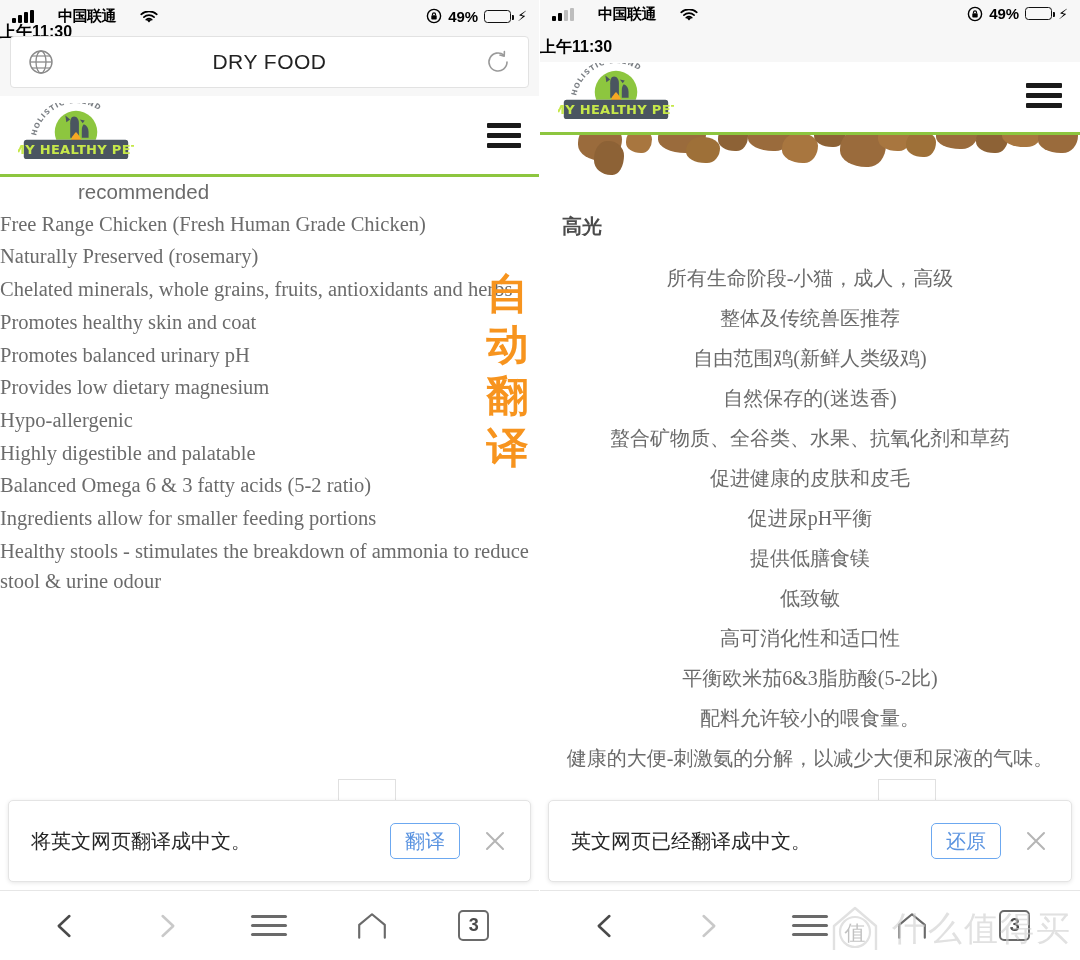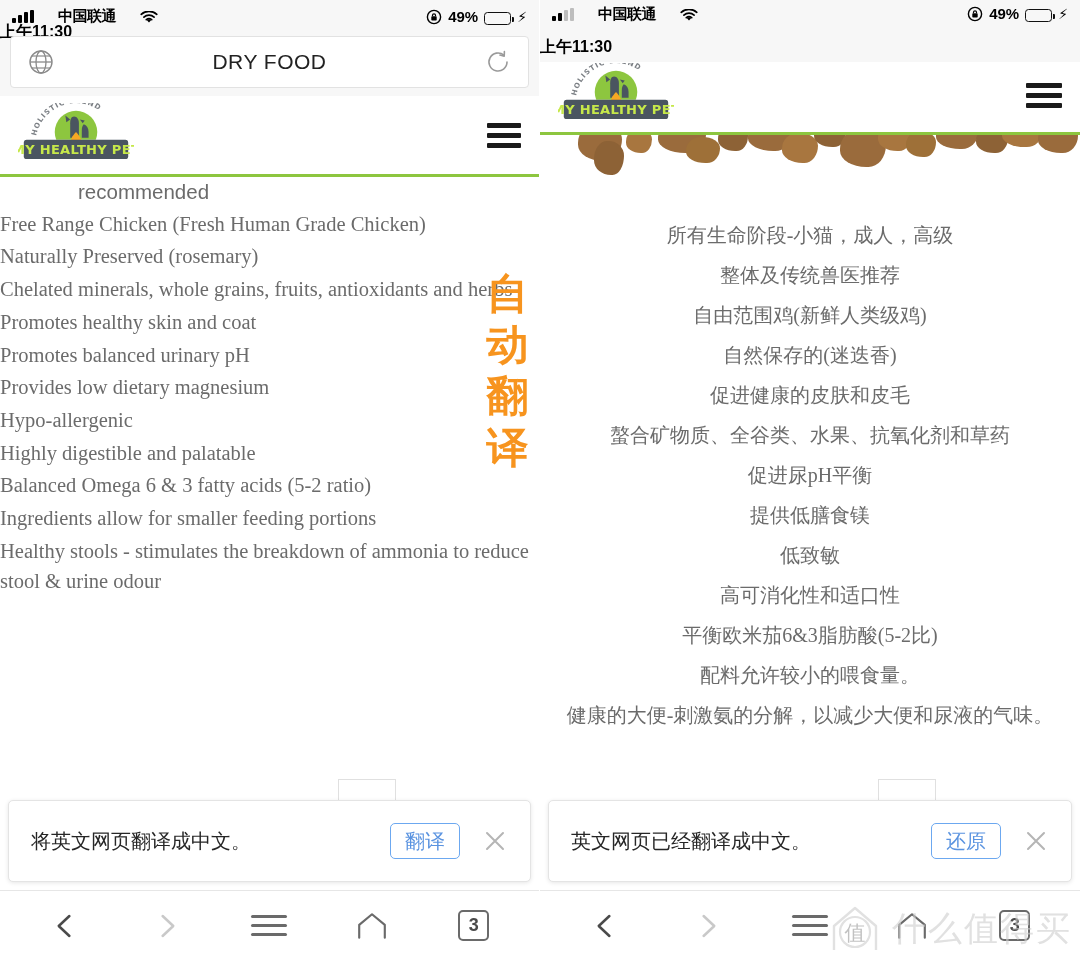--- a/index.html
+++ b/index.html
@@ -32,21 +32,21 @@
   }
   .sb-left { display: flex; align-items: center; gap: 24px; font-family: Liberation Mono, monospace; }
   .sb-center {
     position: absolute; left: 0; right: 0;
     text-align: left;
     font-size: 16px; font-weight: bold;
     pointer-events: none;
     margin-top: 32px;
   }
   .sb-right {
-    margin-left: auto; display: flex; align-items: flex-end; gap: 6px;
+    margin-left: auto; display: flex; align-items: center; gap: 6px;
     font-size: 15px; font-weight: bold;
     position: relative; z-index: 2;
   }
   .signal { display: flex; align-items: flex-end; gap: 2px; height: 13px; }
   .signal i { width: 4px; background: #000; border-radius: 1px; display: block; }
   .signal i:nth-child(1) { height: 5px; }
   .signal i:nth-child(2) { height: 8px; }
   .signal i:nth-child(3) { height: 11px; }
   .signal i:nth-child(4) { height: 13px; }
   .signal.dim i:nth-child(3), .signal.dim i:nth-child(4) { background: #bdbdbd; }
@@ -462,27 +462,28 @@
       <span class="kibble" style="left:300px; top:-6px; width:46px; height:38px;"></span>
       <span class="kibble" style="left:338px; top:-12px; width:34px; height:28px; background:#a8763f;"></span>
       <span class="kibble" style="left:366px; top:-4px; width:30px; height:26px; background:#9e7038;"></span>
       <span class="kibble" style="left:396px; top:-14px; width:42px; height:28px;"></span>
       <span class="kibble" style="left:436px; top:-8px; width:32px; height:26px; background:#8d6236;"></span>
       <span class="kibble" style="left:462px; top:-14px; width:40px; height:26px; background:#a8763f;"></span>
       <span class="kibble" style="left:498px; top:-12px; width:40px; height:30px;"></span>
     </div>
 
     <div class="content">
+      <h2 class="section-title">高光</h2>
       <ul class="bullets zh-list" style="padding-top:24px;">
         <li>所有生命阶段-小猫，成人，高级</li>
         <li>整体及传统兽医推荐</li>
         <li>自由范围鸡(新鲜人类级鸡)</li>
         <li>自然保存的(迷迭香)</li>
+        <li>螯合矿物质、全谷类、水果、抗氧化剂和草药</li>
         <li>促进健康的皮肤和皮毛</li>
-        <li>螯合矿物质、全谷类、水果、抗氧化剂和草药</li>
         <li>促进尿pH平衡</li>
         <li>提供低膳食镁</li>
         <li>低致敏</li>
         <li>高可消化性和适口性</li>
         <li>平衡欧米茄6&amp;3脂肪酸(5-2比)</li>
         <li>配料允许较小的喂食量。</li>
         <li>健康的大便-刺激氨的分解，以减少大便和尿液的气味。</li>
       </ul>
     </div>
 

